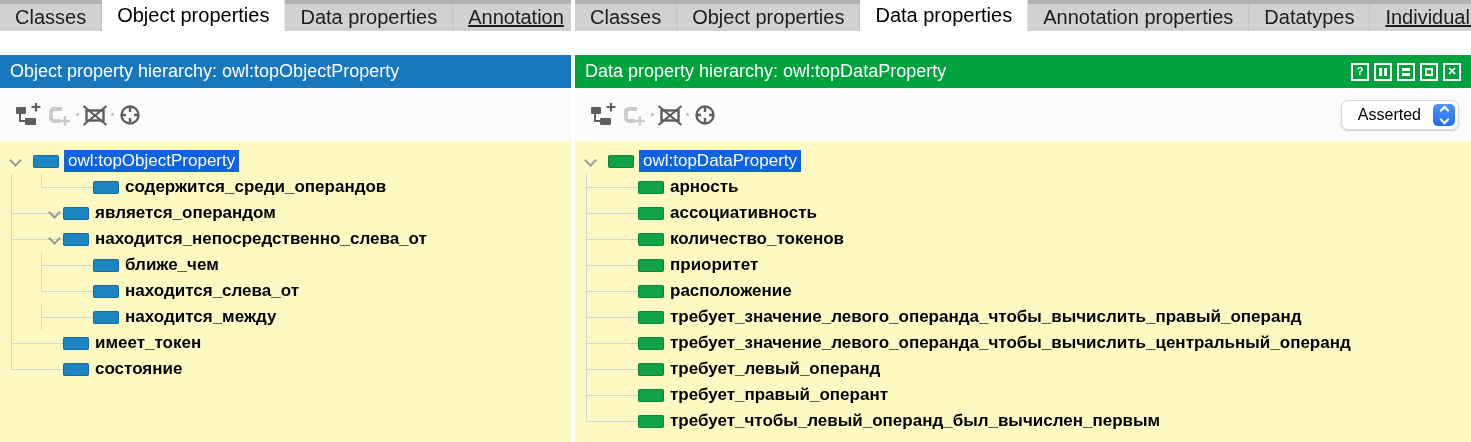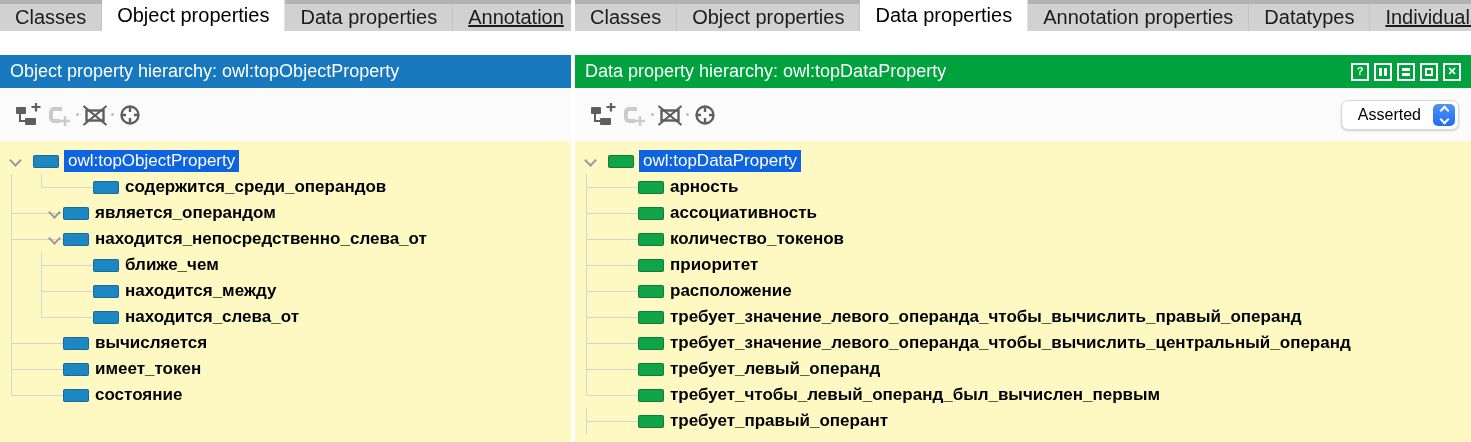--- a/index.html
+++ b/index.html
@@ -165,36 +165,30 @@
         <div class="tree-row">
           <span class="tspacer"></span>
           <span class="guide line"></span>
           <span class="elbow tee"></span>
           <span class="prop-icon" style="background: rgb(29, 135, 196);"></span>
           <span class="tree-label bold">ближе_чем</span>
         </div>
         <div class="tree-row">
           <span class="tspacer"></span>
           <span class="guide line"></span>
+          <span class="elbow"></span>
+          <span class="prop-icon" style="background: rgb(29, 135, 196);"></span>
+          <span class="tree-label bold">находится_слева_от</span>
+        </div>
+        <div class="tree-row">
+          <span class="tspacer"></span>
+          <span class="guide line"></span>
           <span class="elbow tee"></span>
           <span class="prop-icon" style="background: rgb(29, 135, 196);"></span>
           <span class="tree-label bold">находится_между</span>
-        </div>
-        <div class="tree-row">
-          <span class="tspacer"></span>
-          <span class="guide line"></span>
-          <span class="elbow"></span>
-          <span class="prop-icon" style="background: rgb(29, 135, 196);"></span>
-          <span class="tree-label bold">находится_слева_от</span>
-        </div>
-        <div class="tree-row">
-          <span class="tspacer"></span>
-          <span class="elbow tee"></span>
-          <span class="prop-icon" style="background: rgb(29, 135, 196);"></span>
-          <span class="tree-label bold">вычисляется</span>
         </div>
         <div class="tree-row">
           <span class="tspacer"></span>
           <span class="elbow tee"></span>
           <span class="prop-icon" style="background: rgb(29, 135, 196);"></span>
           <span class="tree-label bold">имеет_токен</span>
         </div>
         <div class="tree-row">
           <span class="tspacer"></span>
           <span class="elbow"></span>
@@ -347,25 +341,25 @@
           <span class="tree-label bold">требует_значение_левого_операнда_чтобы_вычислить_центральный_операнд</span>
         </div>
         <div class="tree-row">
           <span class="tspacer"></span>
           <span class="elbow tee"></span>
           <span class="prop-icon" style="background: rgb(16, 163, 72);"></span>
           <span class="tree-label bold">требует_левый_операнд</span>
         </div>
         <div class="tree-row">
           <span class="tspacer"></span>
+          <span class="elbow tee"></span>
+          <span class="prop-icon" style="background: rgb(16, 163, 72);"></span>
+          <span class="tree-label bold">требует_правый_оперант</span>
+        </div>
+        <div class="tree-row">
+          <span class="tspacer"></span>
           <span class="elbow"></span>
           <span class="prop-icon" style="background: rgb(16, 163, 72);"></span>
           <span class="tree-label bold">требует_чтобы_левый_операнд_был_вычислен_первым</span>
-        </div>
-        <div class="tree-row">
-          <span class="tspacer"></span>
-          <span class="elbow tee"></span>
-          <span class="prop-icon" style="background: rgb(16, 163, 72);"></span>
-          <span class="tree-label bold">требует_правый_оперант</span>
         </div>
       </div>
   </section>
 </div>
 
 </body></html>

